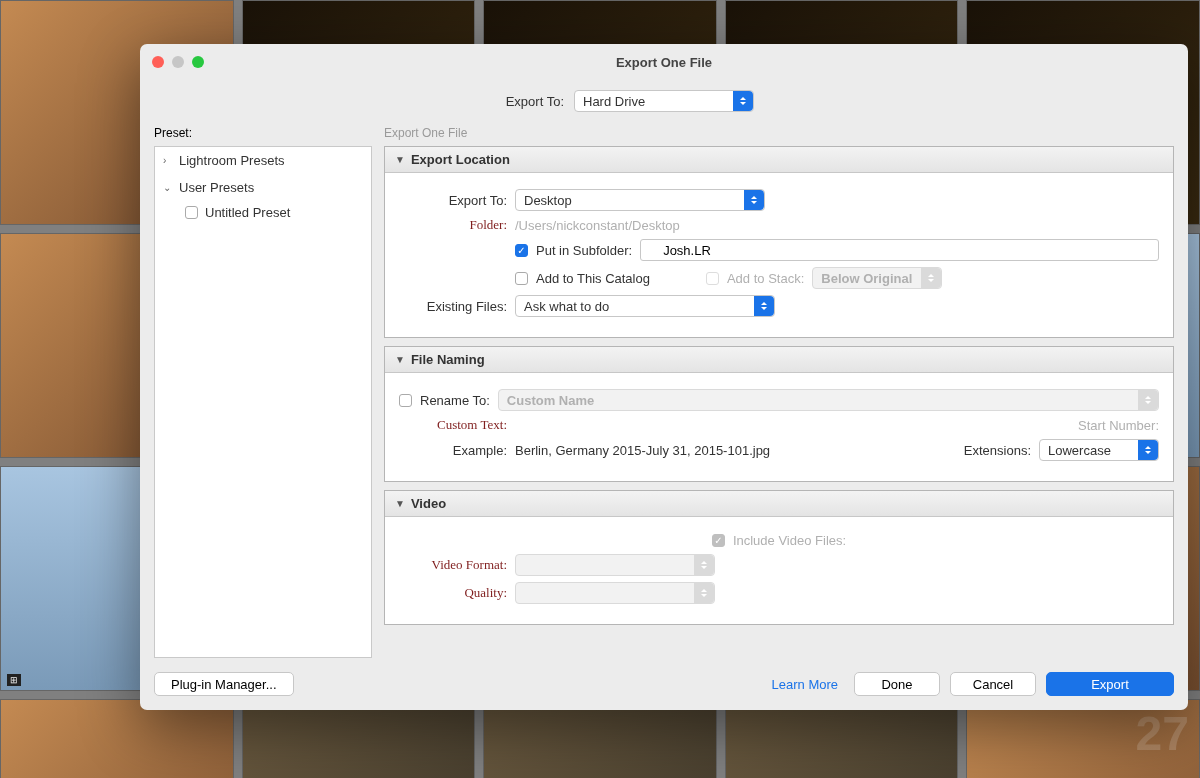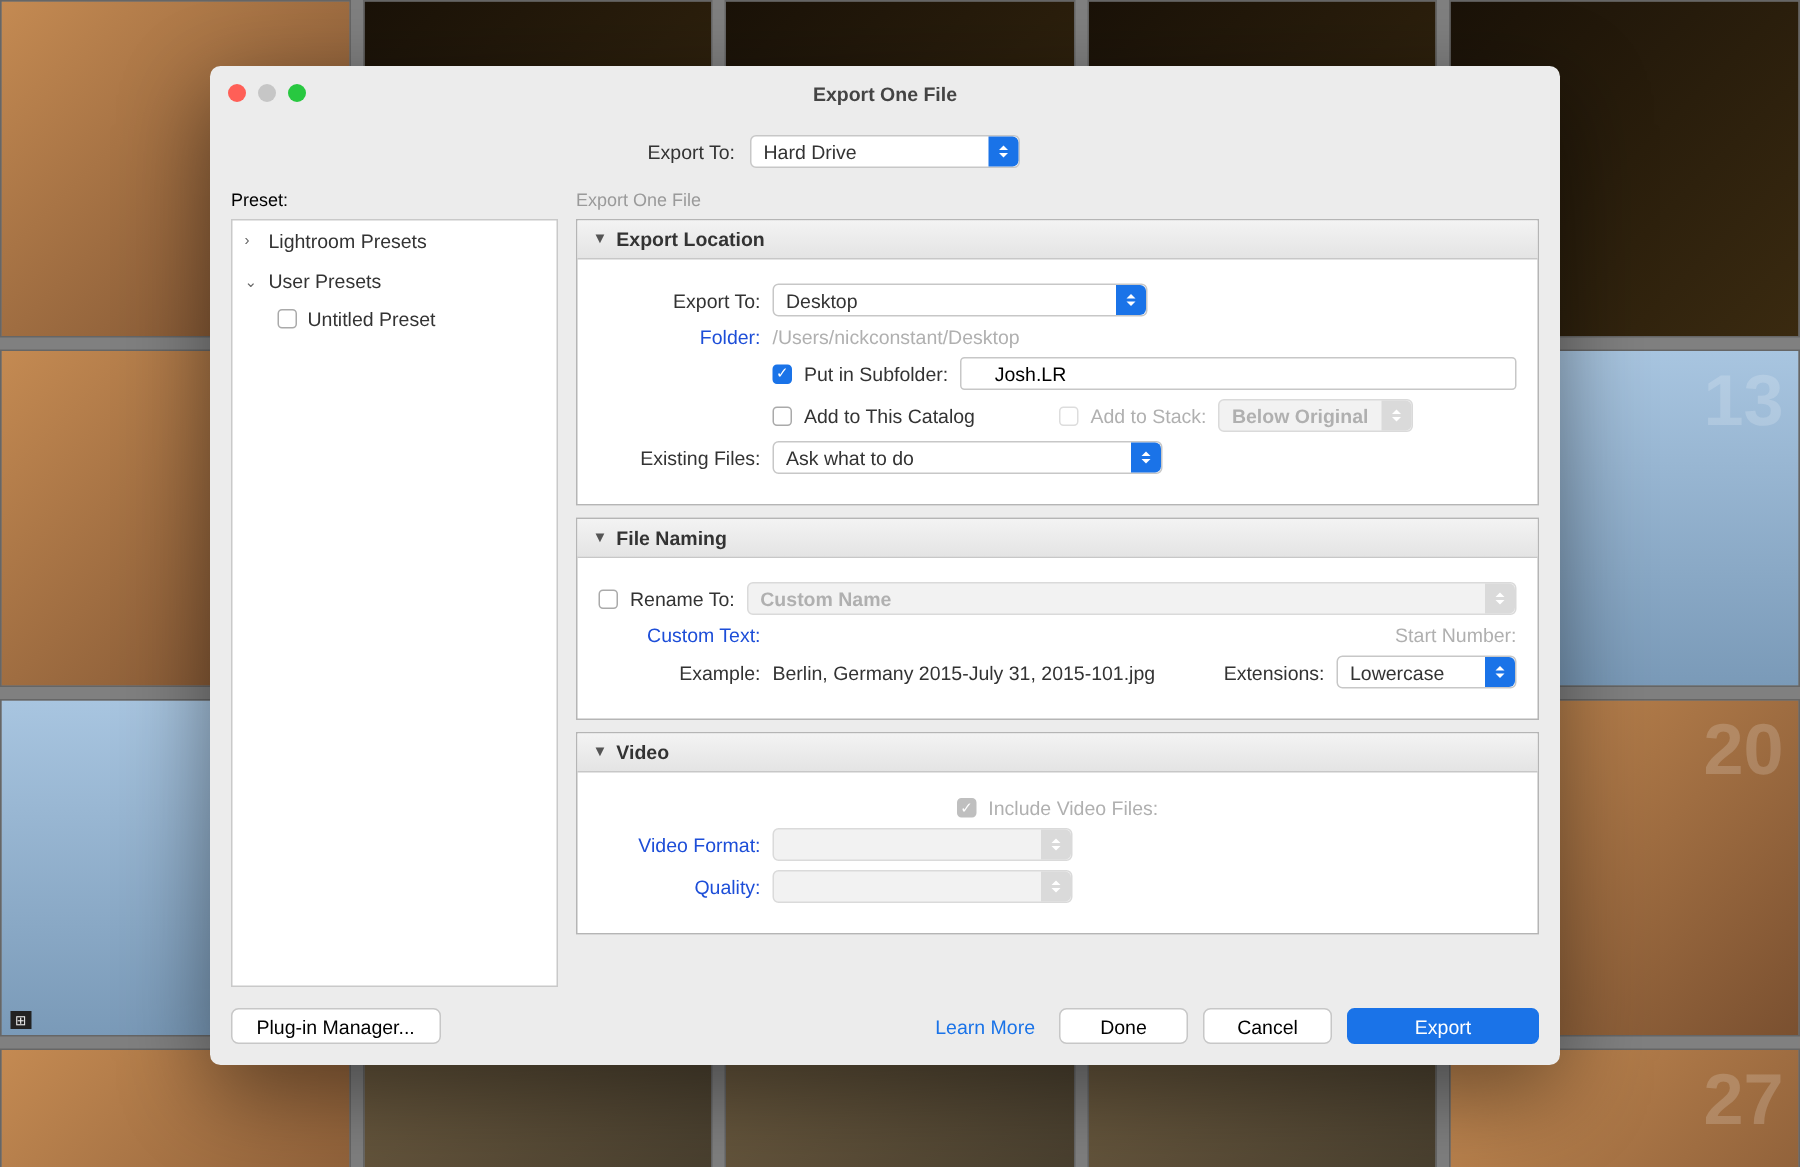--- a/index.html
+++ b/index.html
@@ -33,21 +33,21 @@
 .bg-cell.night { background: linear-gradient(135deg, #1a1208, #3a2a10); }
 .bg-cell.warm { background: linear-gradient(135deg, #c48a52, #7a5030); }
 .bg-cell .stars { position:absolute; bottom:4px; left:10px; color:#222; font-size:11px; }
 .bg-cell .badge { position:absolute; bottom:4px; left:6px; background:#222; color:#eee; font-size:9px; padding:1px 3px; }
 .bg-cell .num { position:absolute; top:6px; right:10px; font-size:48px; font-weight:700; color:rgba(255,255,255,0.18); }
 
 
 .dialog {
   position: absolute;
   left: 140px; top: 44px;
-  width: 900px; height: 666px;
+  width: 1048px; height: 666px;
   background: #ececec;
   border-radius: 7px;
   box-shadow: 0 18px 60px rgba(0,0,0,0.45);
   display: flex; flex-direction: column;
 }
 .titlebar {
   height: 36px; display:flex; align-items:center; position:relative;
   border-bottom: none;
 }
 .traffic { display:flex; gap:8px; margin-left:12px; }
@@ -98,21 +98,21 @@
 .panel-h {
   background: linear-gradient(#f3f3f3,#e4e4e4);
   border-bottom:1px solid #c7c7c7;
   padding: 5px 10px; font-weight:600; font-size:13px; display:flex; align-items:center; gap:6px;
 }
 .panel-h .tri { font-size:10px; color:#555;}
 .panel-body { padding:10px 14px 14px 14px; }
 
 .row { display:flex; align-items:center; margin:6px 0; gap:8px;}
 .row .lbl { width:108px; text-align:right; color:#333; font-size:13px;}
-.row .lbl.mut { color:#1d4ed8; }
+.row .lbl.mut { color:#7f1d1d;font-family:Liberation Serif, serif; }
 .row .lbl.sm { width:auto;}
 .indent { margin-left:116px; }
 
 .mac-select {
   position:relative; background:#fff; border:1px solid #c7c7c7; border-radius:4px;
   height:22px; display:flex; align-items:center; padding:0 24px 0 8px;
   font-size:13px; min-width:120px;
 }
 .mac-select.disabled { background:#f2f2f2; color:#b0b0b0; border-color:#dadada;font-weight:bold;}
 .mac-select .cap {

